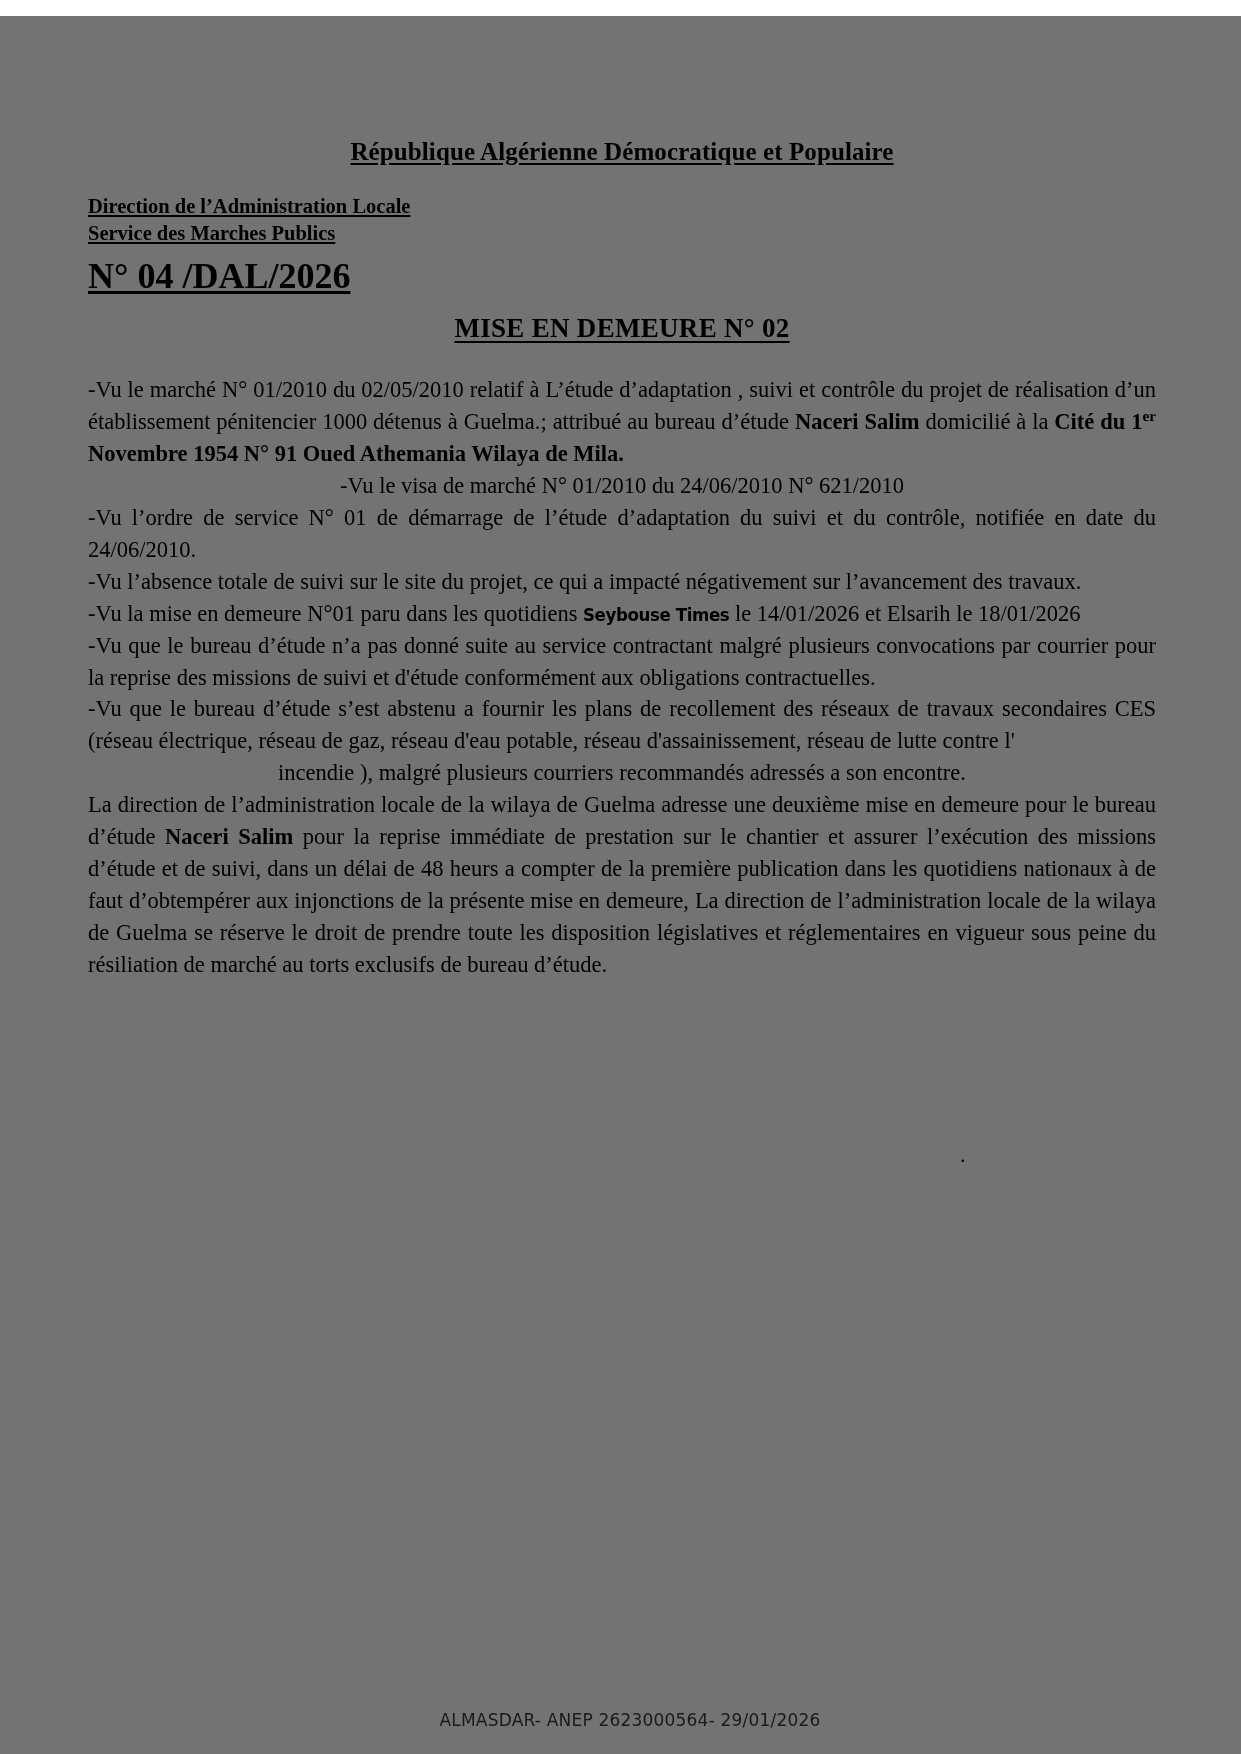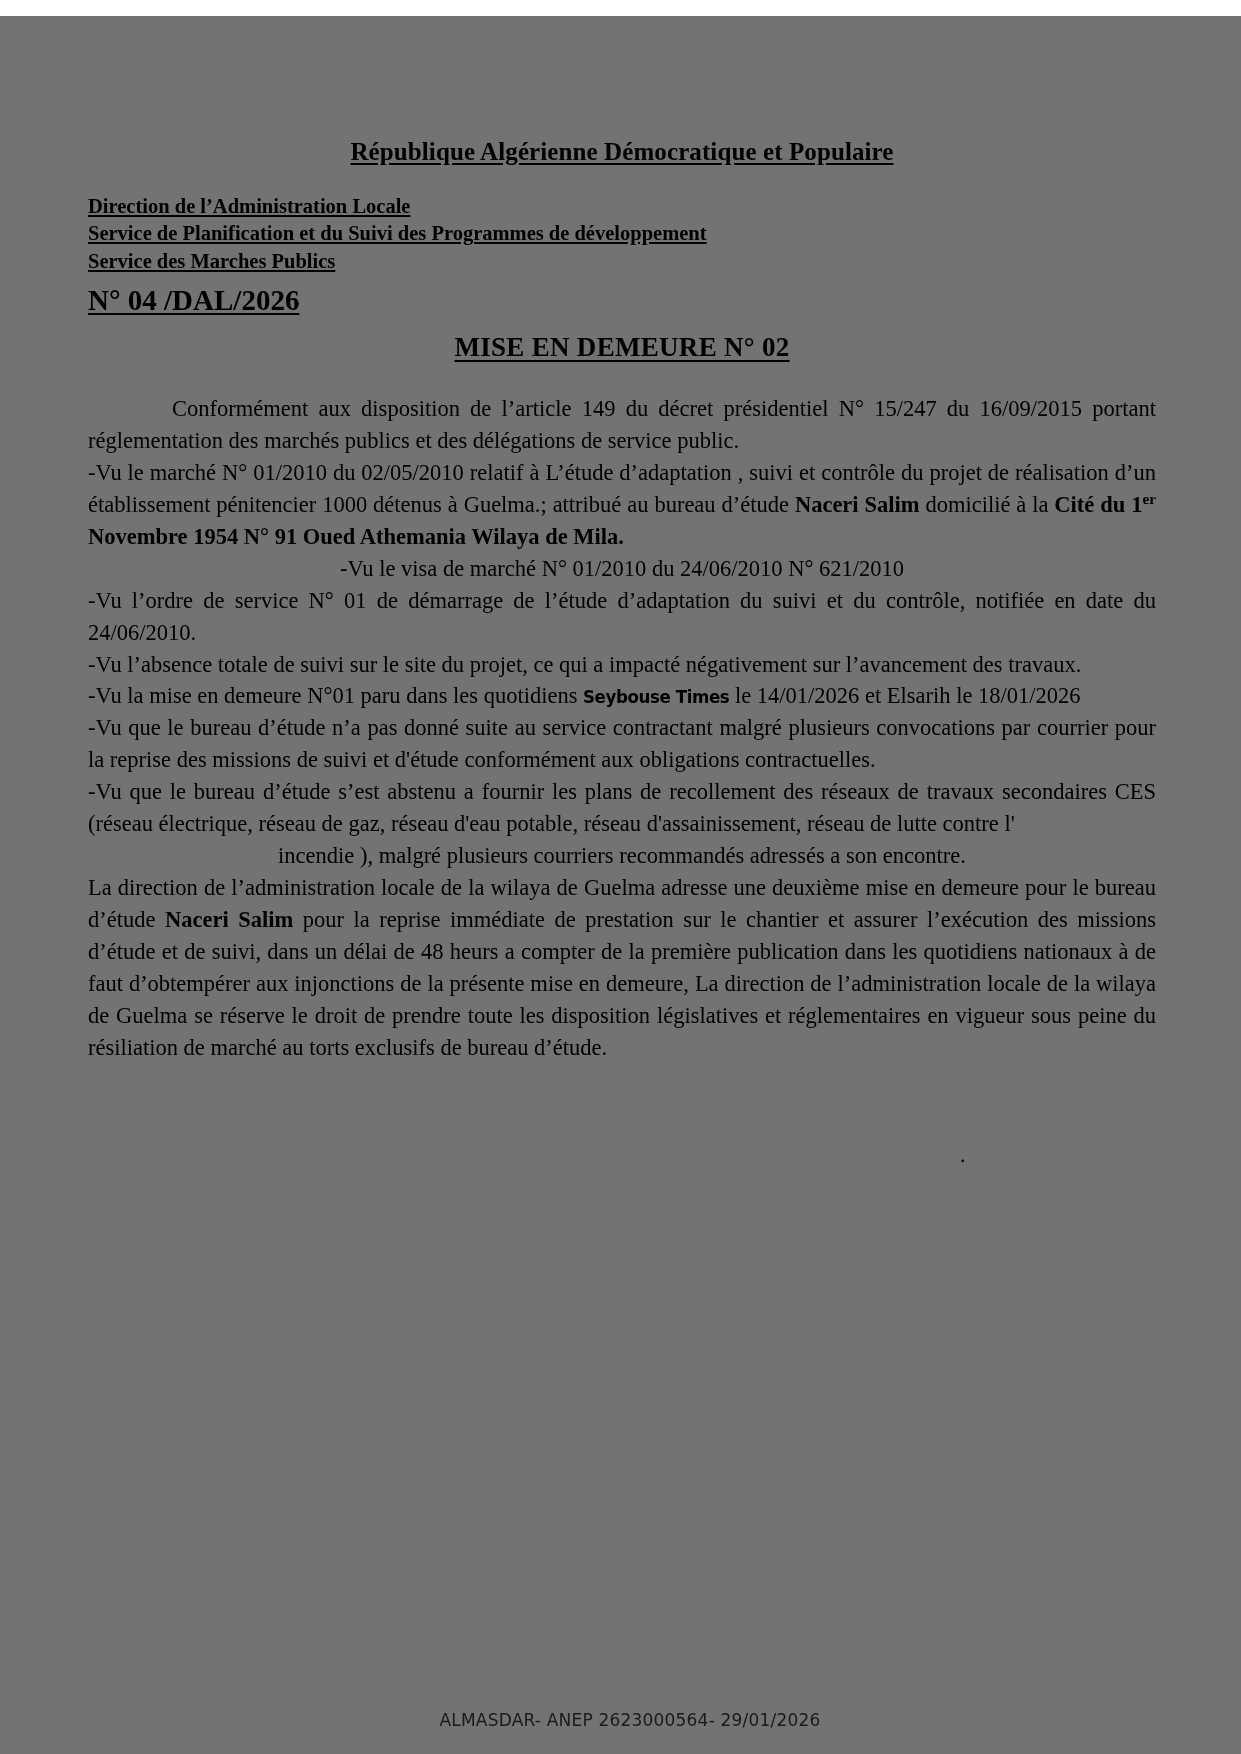--- a/index.html
+++ b/index.html
@@ -47,21 +47,21 @@
     line-height: 1.35;
   }
   .org-line span {
     text-decoration: underline;
     text-underline-offset: 2px;
   }
 
   .ref-number {
     margin-top: 6px;
     font-weight: bold;
-    font-size: 29px;
+    font-size: 36px;
     line-height: 1.25;
   }
   .ref-number span {
     text-decoration: underline;
     text-underline-offset: 3px;
   }
 
   .subject-title {
     text-align: center;
     font-weight: bold;
@@ -125,31 +125,29 @@
 <body>
 
 <div class="page">
 
   <div class="content">
 
     <div class="doc-title"><span>République Algérienne Démocratique et Populaire</span></div>
 
     <div class="org-block">
       <div class="org-line"><span>Direction de l’Administration Locale</span></div>
-      <div class="org-line"><span>Service de Planification et du Suivi des Programmes de développement</span></div>
       <div class="org-line"><span> Service des Marches Publics</span></div>
     </div>
 
     <div class="ref-number"><span>N°  04 /DAL/2026</span></div>
 
     <div class="subject-title"><span>MISE EN DEMEURE N° 02</span></div>
 
     <div class="body-block">
 
-      <p class="para first"><span>Conformément aux  disposition de l’article 149 du décret présidentiel N° 15/247 du 16/09/2015 portant réglementation des marchés publics et des délégations de service public.</span></p>
 
       <p class="para"><span>-Vu le marché N° 01/2010 du 02/05/2010 relatif à L’étude d’adaptation , suivi et contrôle  du projet de réalisation d’un établissement pénitencier 1000 détenus à Guelma.; attribué au bureau d’étude </span><b>Naceri Salim</b><span> domicilié à  la </span><b>Cité du 1</b><b class="sup">er</b><b> Novembre 1954 N° 91 Oued Athemania Wilaya de Mila.</b></p>
 
       <p class="para nojust"><span>-Vu le visa de marché N° 01/2010 du 24/06/2010 N° 621/2010</span></p>
 
       <p class="para"><span>-Vu l’ordre de service N° 01 de démarrage de l’étude d’adaptation du suivi et du contrôle, notifiée en date  du 24/06/2010.</span></p>
 
       <p class="para"><span>-Vu l’absence totale de suivi sur le site du projet, ce qui a impacté négativement sur l’avancement des travaux.</span></p>
 
       <p class="para"><span>-Vu la mise en demeure N°01 paru dans les quotidiens </span><span class="newspaper">Seybouse Times</span><span> le 14/01/2026 et Elsarih le 18/01/2026</span></p>

